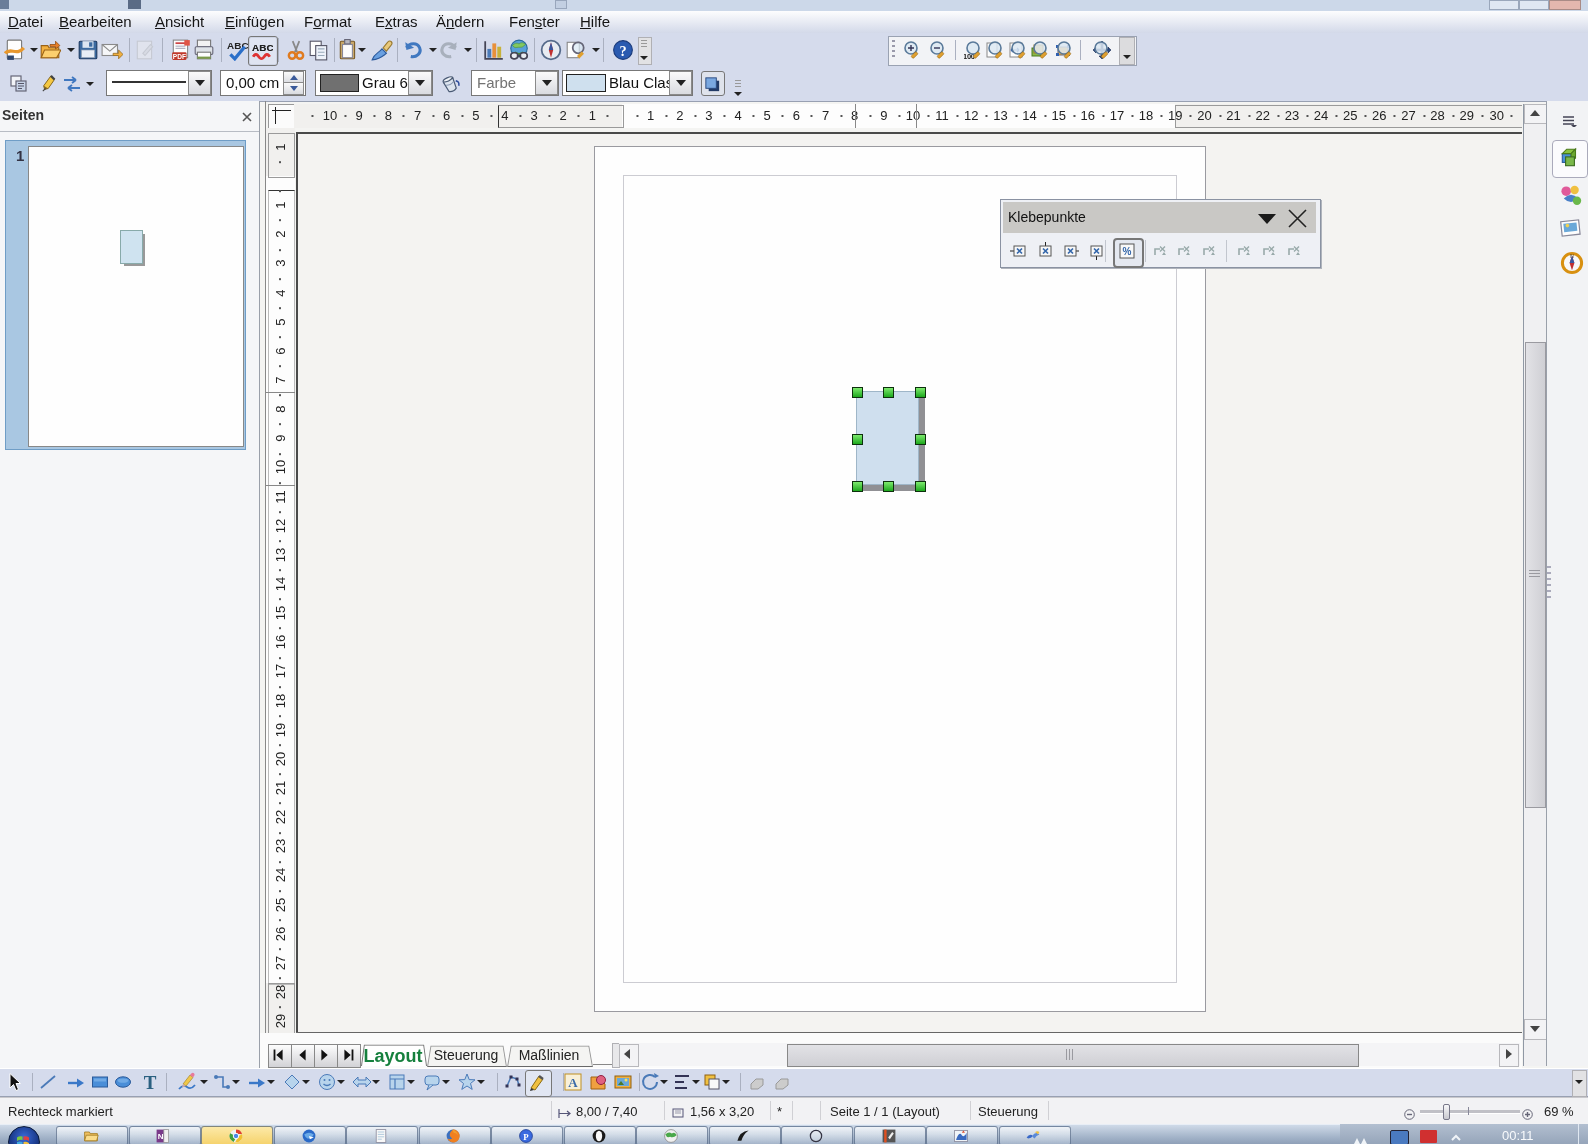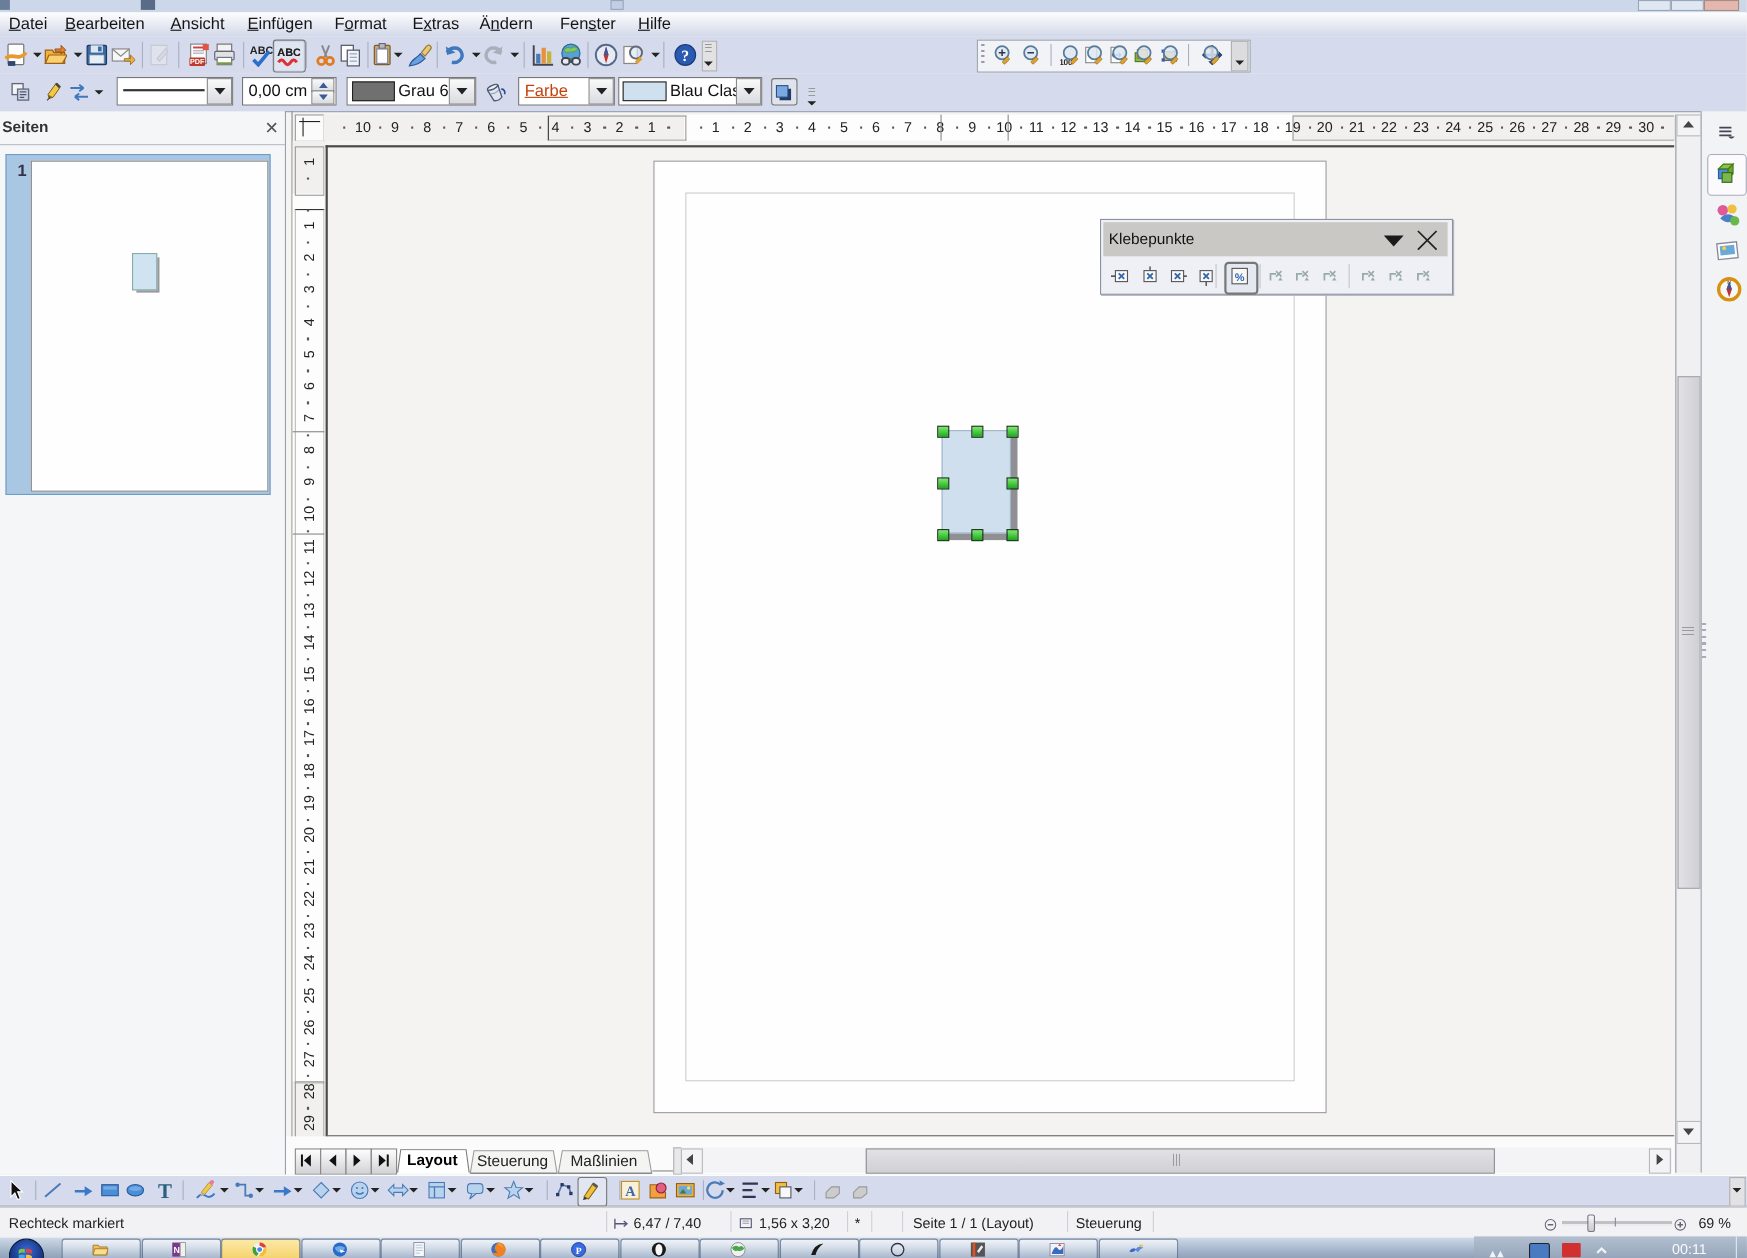--- a/index.html
+++ b/index.html
@@ -256,21 +256,21 @@
     </div>
 <div class="abs " style="left:442px;top:74.0px;width:20px;height:20px;"><svg width="100%" height="100%" viewBox="0 0 20 20">
         <g transform="rotate(-25 9 10)">
           <ellipse cx="8" cy="5" rx="5.2" ry="2.2" fill="#eef2f6" stroke="#4a5a74" stroke-width="1.2"></ellipse>
           <path d="M2.8 5 L4 16 Q8 18.5 12 16 L13.2 5 Q8 7.5 2.8 5" fill="#dde4ee" stroke="#4a5a74" stroke-width="1.2"></path>
           <path d="M4 9 Q8 11 12 9" stroke="#8a9ab4" fill="none"></path>
         </g>
         <path d="M14 6 Q18.5 7 17.5 12 L16 11.5 Q17 8 13.5 7.5 Z" fill="#2a4a9a"></path>
       </svg></div>
 <div class="abs combo" style="left:471px;top:70px;width:86px;height:24px;"></div>
-<div class="abs" style="left:477px;top:74px;font-size:15px;color:#c2410c;text-decoration:underline;">Farbe</div>
+<div class="abs" style="left:477px;top:74px;font-size:15px;color:#737373;">Farbe</div>
 <div class="abs ddbtn" style="left:535px;top:71px;width:21px;height:22px;">
       <div class="dd"></div>
     </div>
 <div class="abs combo" style="left:562px;top:70px;width:129px;height:24px;"></div>
 <div class="abs" style="left:566px;top:74px;width:38px;height:16px;background:#cfe0ee;border:1px solid #222;"></div>
 <div class="abs" style="left:609px;top:74px;font-size:15px;color:#111;white-space:nowrap;overflow:hidden;width:60px;">Blau Classic</div>
 <div class="abs ddbtn" style="left:669px;top:71px;width:21px;height:22px;">
       <div class="dd"></div>
     </div>
 <div class="abs" style="left:701px;top:71px;width:22px;height:23px;border:1px solid #777;border-radius:3px;background:#dfe3ec;"></div>
@@ -510,21 +510,21 @@
       </svg></div>
 <div class="abs" style="left:314px;top:1044px;width:22px;height:22px;background:linear-gradient(#fdfdfd,#d2d2d6);border:1px solid #888;"></div>
 <div class="abs" style="left:316px;top:1044px;width:18px;height:22px;"><svg width="18" height="22" viewBox="0 0 20 22">
         <path d="M6 5 L13 11 L6 17 Z" fill="#111"></path>
       </svg></div>
 <div class="abs" style="left:337px;top:1044px;width:22px;height:22px;background:linear-gradient(#fdfdfd,#d2d2d6);border:1px solid #888;"></div>
 <div class="abs" style="left:339px;top:1044px;width:18px;height:22px;"><svg width="18" height="22" viewBox="0 0 20 22">
         <path d="M6 5 L13 11 L6 17 Z M14 5 h2 v12 h-2 Z" fill="#111"></path>
       </svg></div>
 <div class="abs" style="left:361px;top:1042px;width:64px;height:23px;background:#fff;border:1px solid #777;border-bottom:none;transform:perspective(60px) rotateX(14deg);transform-origin:bottom;"></div>
-<div class="abs" style="left:361px;top:1046px;width:64px;text-align:center;font-size:14px;font-weight:bold;color:#000000;">Layout</div>
+<div class="abs" style="left:361px;top:1046px;width:64px;text-align:center;font-size:18px;font-weight:bold;color:#15803d;">Layout</div>
 <div class="abs" style="left:427px;top:1043px;width:78px;height:22px;background:#f4f4f2;border:1px solid #999;border-bottom:1px solid #666;transform:perspective(60px) rotateX(14deg);transform-origin:bottom;"></div>
 <div class="abs" style="left:427px;top:1047px;width:78px;text-align:center;font-size:14px;color:#222;">Steuerung</div>
 <div class="abs" style="left:507px;top:1043px;width:84px;height:22px;background:#f4f4f2;border:1px solid #999;border-bottom:1px solid #666;transform:perspective(60px) rotateX(14deg);transform-origin:bottom;"></div>
 <div class="abs" style="left:507px;top:1047px;width:84px;text-align:center;font-size:14px;color:#222;">Maßlinien</div>
 <div class="abs" style="left:360px;top:1064px;width:1px;height:1px;"></div>
 <div class="abs" style="left:593px;top:1064px;width:25px;height:1px;background:#888;"></div>
 <div class="abs" style="left:612px;top:1043px;width:6px;height:23px;background:#e8e8ea;border:1px solid #b0b0b4;"></div>
 <div class="abs" style="left:619px;top:1043px;width:901px;height:23px;background:#f4f4f6;"></div>
 <div class="abs" style="left:619px;top:1044px;width:18px;height:21px;background:#f3f3f5;border:1px solid #b8b8bc;"></div>
 <div class="abs" style="left:624px;top:1049px;width:0;height:0;border-top:5px solid transparent;border-bottom:5px solid transparent;border-right:6px solid #444;"></div>
@@ -654,21 +654,21 @@
 <div class="abs" style="left:772px;top:1072px;width:20px;height:20px;"><svg width="100%" height="100%" viewBox="0 0 20 20">
         <path d="M4 12 L9 7 L16 7 L16 13 L11 17 L4 17 Z" fill="#ccc" stroke="#999"></path>
       </svg></div>
 <div class="abs" style="left:1572px;top:1070px;width:13px;height:25px;background:#e2e2e4;border:1px solid #b0b0b4;"></div>
 <div class="abs dd" style="left:1575px;top:1080px;"></div>
 <div class="abs" style="left:0;top:1097px;width:1588px;height:27px;background:#f2f2f4;border-top:1px solid #c8c8cc;box-sizing:border-box;"></div>
 <div class="abs st" style="left:8px;top:1104px;">Rechteck markiert</div>
 <div class="abs" style="left:558px;top:1105px;width:13px;height:11px;"><svg width="13" height="11">
         <path d="M1 1 v9 M1 5.5 h11 M9 3 l3 2.5 l-3 2.5" fill="none" stroke="#557" stroke-width="1.2"></path>
       </svg></div>
-<div class="abs st" style="left:576px;top:1104px;">6,47 / 7,40</div>
+<div class="abs st" style="left:576px;top:1104px;">8,00 / 7,40</div>
 <div class="abs" style="left:672px;top:1105px;width:13px;height:11px;"><svg width="13" height="11">
         <rect x="1" y="1" width="10" height="8" fill="none" stroke="#557"></rect>
         <path d="M3 3 h6 M3 5 h6" stroke="#99a"></path>
       </svg></div>
 <div class="abs st" style="left:690px;top:1104px;">1,56 x 3,20</div>
 <div class="abs st" style="left:777px;top:1104px;">*</div>
 <div class="abs st" style="left:830px;top:1104px;">Seite 1 / 1 (Layout)</div>
 <div class="abs st" style="left:978px;top:1104px;">Steuerung</div>
 <div class="abs" style="left:551px;top:1101px;width:1px;height:19px;background:#d0d0d4;"></div>
 <div class="abs" style="left:664px;top:1101px;width:1px;height:19px;background:#d0d0d4;"></div>
@@ -778,14 +778,14 @@
         <path d="M12 6 Q15 3 18 5 L16 8 Q14 5 12 6" fill="#f0c040"></path>
       </svg></div>
 <div class="abs" style="left:1352px;top:1132px;width:16px;height:10px;"><svg width="16" height="10">
         <path d="M2 8 L5 2 L8 8 Z M9 8 L12 2 L15 8 Z" fill="#f0f4f8"></path>
       </svg></div>
 <div class="abs" style="left:1390px;top:1130px;width:17px;height:13px;background:#4a7ac0;border:1px solid #223;border-radius:2px;"></div>
 <div class="abs" style="left:1420px;top:1130px;width:17px;height:13px;background:#d03030;border-radius:1px;"></div>
 <div class="abs" style="left:1450px;top:1131px;width:12px;height:12px;"><svg width="12" height="12">
         <path d="M2 7 L6 3 L10 7" fill="none" stroke="#f0f4f8" stroke-width="2"></path>
       </svg></div>
-<div class="abs" style="left:1502px;top:1128px;font-size:13px;color:#f8fafc;margin-left:18px;">00:11</div>
+<div class="abs" style="left:1502px;top:1128px;font-size:13px;color:#f8fafc;">00:11</div>
 <div class="abs" style="left:1578px;top:1124px;width:1px;height:20px;background:#e0e8f2;"></div>
 </div>
 </body></html>

